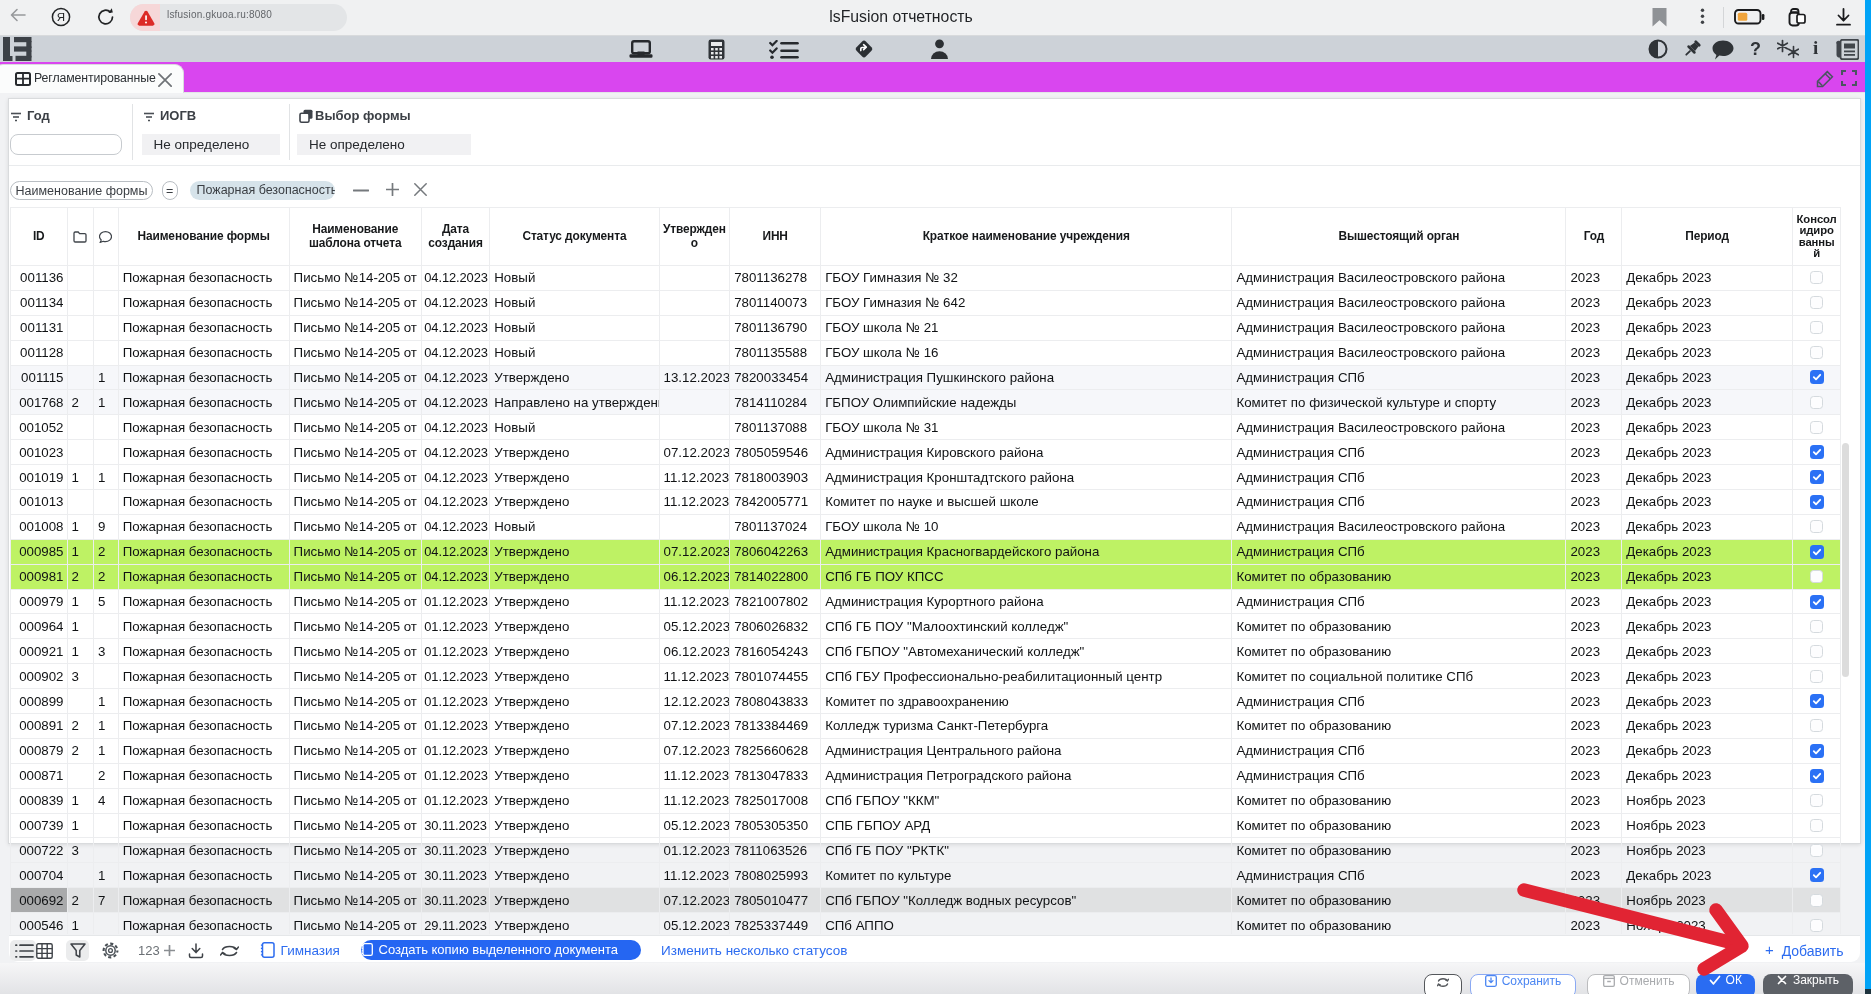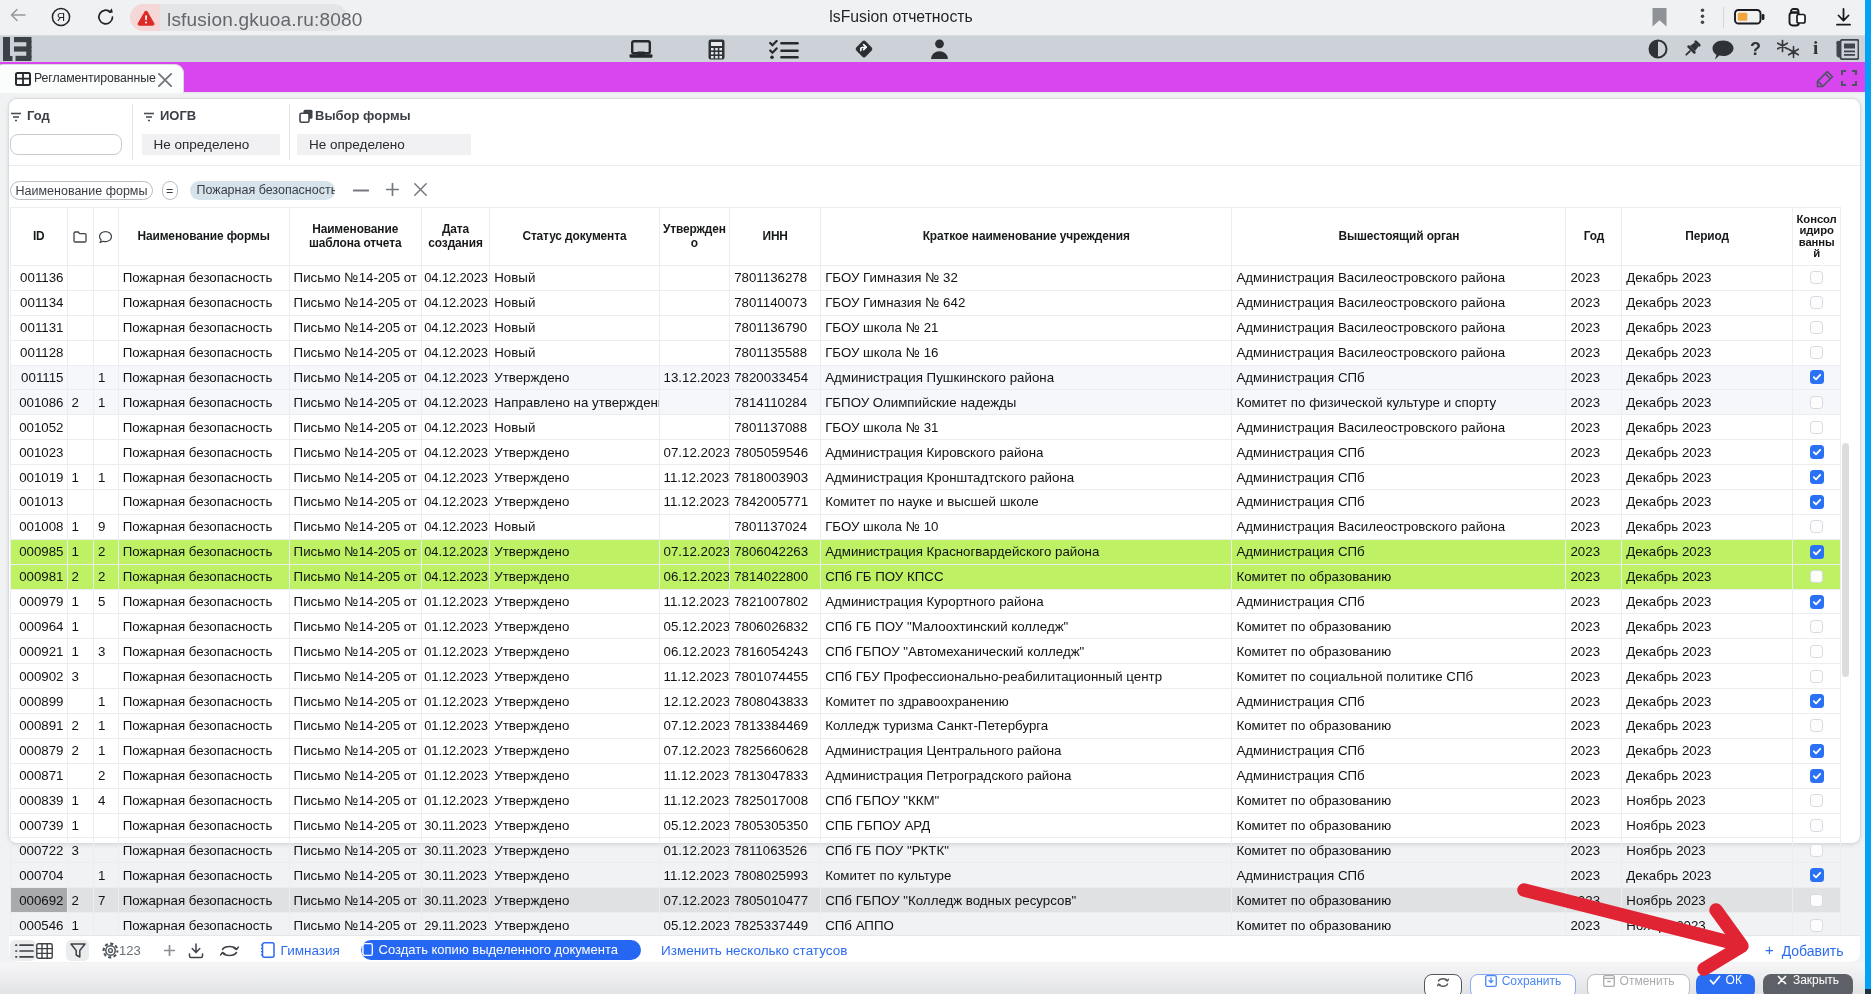--- a/index.html
+++ b/index.html
@@ -1,30 +1,30 @@
 <!DOCTYPE html>
 <html lang="ru"><head><meta charset="utf-8">
 <title>lsFusion отчетность</title>
 <style>
 *{margin:0;padding:0;box-sizing:border-box}
 html,body{width:1871px;height:994px;overflow:hidden;font-family:"Liberation Sans",sans-serif;background:#f1f2f4;position:relative}
 
 #bbar{position:absolute;left:0;top:0;width:1871px;height:36px;background:#f0f1f2;border-bottom:1px solid #d8dadc}
 #urlpill{position:absolute;left:130px;top:4px;width:217px;height:27px;border-radius:14px;background:#e3e5e7}
 #urlpink{position:absolute;left:0;top:0;width:30px;height:27px;border-radius:14px 0 0 14px;background:#f6d7d8}
-#urltxt{position:absolute;left:37px;top:4.5px;font-size:19px;color:#63666a;letter-spacing:.2px}
+#urltxt{position:absolute;left:37px;top:4.5px;font-size:10px;color:#63666a;letter-spacing:.2px}
 #btitle{position:absolute;left:901px;top:7.5px;transform:translateX(-50%);font-size:15.8px;color:#1f2124}
 
 #ahdr{position:absolute;left:0;top:36px;width:1871px;height:26px;background:#cdd2d8}
 
 #trow{position:absolute;left:0;top:62px;width:1871px;height:31px;background:#d946ef;border-bottom:1px solid #e3e5e8}
 #tab1{position:absolute;left:-6px;top:2px;width:190px;height:29px;background:#fbfcfc;border:1px solid #d9dbde;border-bottom:none;border-radius:9px 9px 0 0}
 #tab1 .txt{position:absolute;left:39px;top:6px;font-size:12.3px;color:#2c3034;letter-spacing:-0.1px}
 
-#card{position:absolute;left:8px;top:98px;width:1853px;height:746px;background:#fff;border:1px solid #d9dbdd;border-radius:9px;box-shadow:0 1px 4px rgba(0,0,0,.10)}
+#card{position:absolute;left:8px;top:98px;width:1853px;height:746px;background:#fff;border:1px solid #d9dbdd;border-radius:0;box-shadow:0 1px 4px rgba(0,0,0,.10)}
 .flabel{position:absolute;top:9px;font-size:13px;font-weight:bold;color:#3c4046}
 .vsep{position:absolute;top:5px;height:56px;width:1px;background:#e1e3e5}
 .negr{position:absolute;top:35px;height:21px;background:#f1f1f3;font-size:13.5px;color:#26292d;line-height:21px;padding-left:12px}
 #yearinp{position:absolute;left:1px;top:35px;width:112px;height:21px;border:1px solid #c7cbcf;border-radius:8px;background:#fff}
 #fdivider{position:absolute;left:0;top:66px;width:1851px;height:1px;background:#e9ebed}
 .chip{position:absolute;top:81.5px;height:19.5px;border-radius:10px;font-size:12.5px;color:#3a3e43;line-height:18.5px;text-align:center;white-space:nowrap;overflow:hidden}
 .chipb{border:1px solid #b9bec3;background:#fff}
 
 #twrap{position:absolute;left:1px;top:108px;width:1832px;height:727px;overflow:hidden}
 table{border-collapse:collapse;table-layout:fixed;width:1831px}
@@ -377,21 +377,21 @@
             <td>7820033454</td>
             <td class="clip">Администрация Пушкинского района</td>
             <td class="clip">Администрация СПб</td>
             <td>2023</td>
             <td>Декабрь 2023</td>
             <td class="ck"><span class="cb on"><svg width="12" height="12" viewBox="0 0 12 12">
                   <path d="M2.8 6.2 L5 8.4 L9.2 3.8" stroke="#fff" stroke-width="1.8" fill="none" stroke-linecap="round" stroke-linejoin="round"></path>
                 </svg></span></td>
           </tr>
 <tr class="tint">
-            <td class="idc">001086</td>
+            <td class="idc">001768</td>
             <td>2</td>
             <td>1</td>
             <td>Пожарная безопасность</td>
             <td class="clip">Письмо №14-205 от 1</td>
             <td>04.12.2023</td>
             <td class="clip">Направлено на утверждение</td>
             <td class="clip"></td>
             <td>7814110284</td>
             <td class="clip">ГБПОУ Олимпийские надежды</td>
             <td class="clip">Комитет по физической культуре и спорту</td>
@@ -774,21 +774,21 @@
       </svg>
   <div class="tbtn" style="left:57.4px;width:23px"></div>
   <svg class="ic" style="left:61px;top:6.5px" width="16" height="16" viewBox="0 0 16 16">
         <path d="M1 1 H15 L9.8 7.5 V14 L6.2 12 V7.5 Z" stroke="#3e4247" stroke-width="1.5" fill="none" stroke-linejoin="round"></path>
       </svg>
   <svg class="ic" style="left:93.3px;top:6px" width="17" height="17" viewBox="0 0 17 17">
         <circle cx="8.5" cy="8.5" r="6.9" stroke="#4a5056" stroke-width="2.1" fill="none" stroke-dasharray="3.1 2.4" stroke-dashoffset="1"></circle>
         <circle cx="8.5" cy="8.5" r="4.7" stroke="#4a5056" stroke-width="1.5" fill="none"></circle>
         <circle cx="8.5" cy="8.5" r="1.9" stroke="#4a5056" stroke-width="1.3" fill="none"></circle>
       </svg>
-  <div class="ic" style="left:110px;top:6.5px;font-size:13px;color:#6b7075">123</div>
+  <div class="ic" style="left:129px;top:6.5px;font-size:13px;color:#6b7075">123</div>
   <svg class="ic" style="left:155px;top:9px" width="11" height="11" viewBox="0 0 11 11">
         <path d="M5.5 0.5 V10.5 M0.5 5.5 H10.5" stroke="#8a8e92" stroke-width="1.7" stroke-linecap="round"></path>
       </svg>
   <svg class="ic" style="left:179.2px;top:6.5px" width="16" height="16" viewBox="0 0 16 16">
         <path d="M8 1 V9 M4.2 5.6 L8 9.6 L11.8 5.6" stroke="#3e4247" stroke-width="1.5" fill="none" stroke-linecap="round" stroke-linejoin="round"></path>
         <path d="M1.5 11 V13 a1.5 1.5 0 0 0 1.5 1.5 h10 a1.5 1.5 0 0 0 1.5-1.5 V11" stroke="#3e4247" stroke-width="1.5" fill="none" stroke-linecap="round"></path>
       </svg>
   <svg class="ic" style="left:211.3px;top:7.5px" width="19" height="14" viewBox="0 0 19 14">
         <g stroke="#3e4247" stroke-width="1.5" fill="none" stroke-linecap="round" stroke-linejoin="round">
           <path d="M2.5 5.5 a7.5 4.5 0 0 1 14 0 M16.5 5.5 l2-2.5 M16.5 5.5 l-2.5-1.5"></path>

